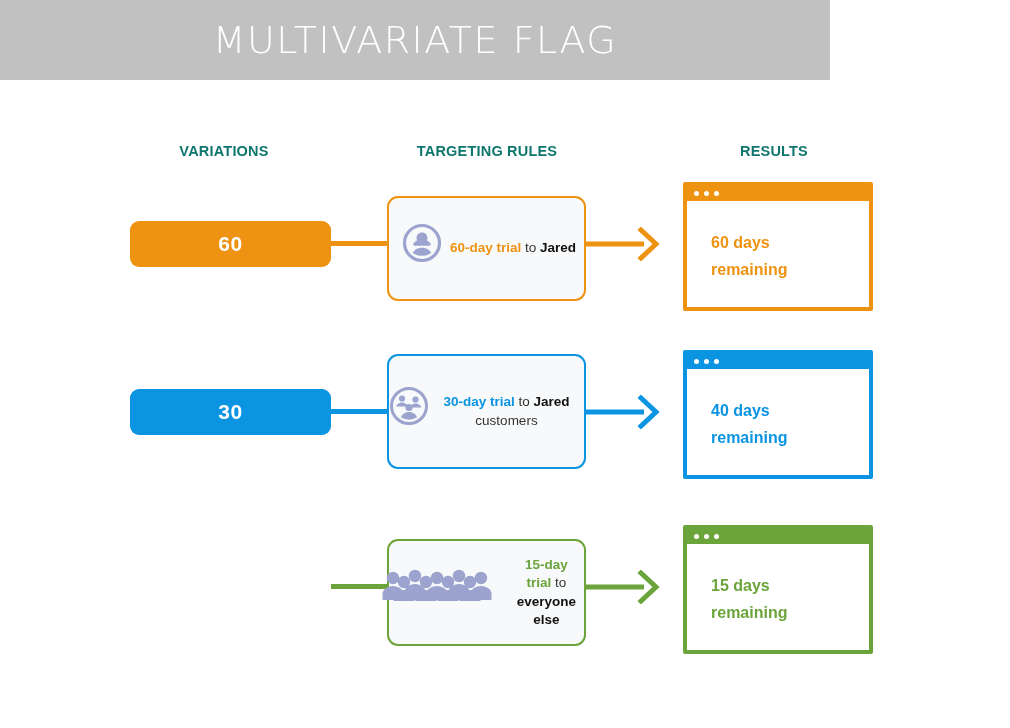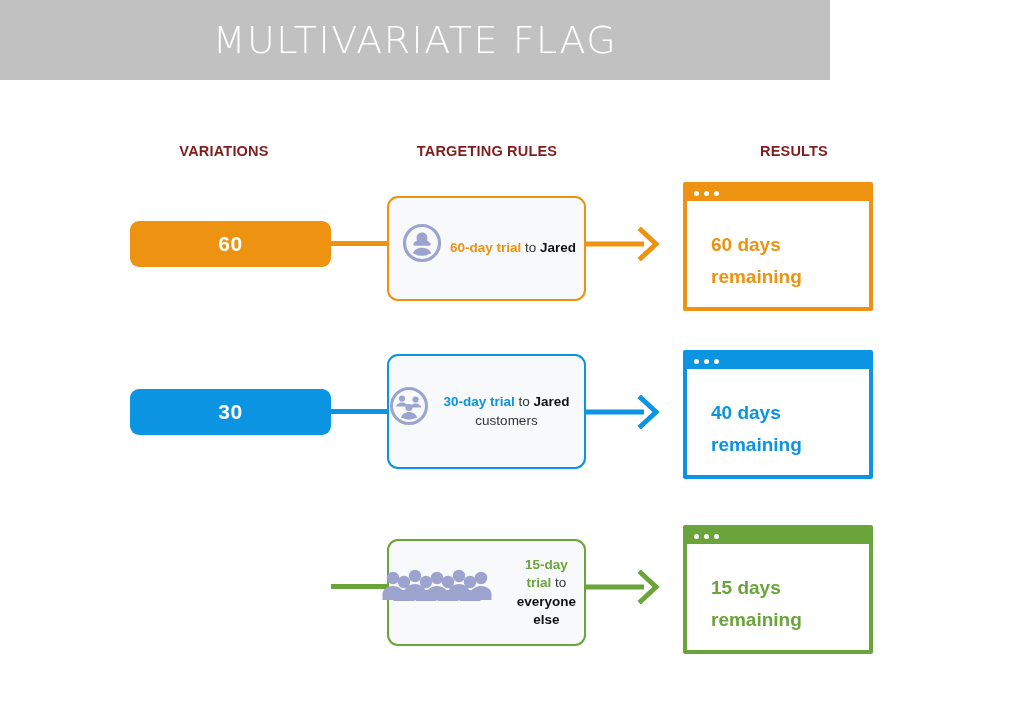--- a/index.html
+++ b/index.html
@@ -38,29 +38,29 @@
     white-space: nowrap;
   }
 
   
   .col-header {
     position: absolute;
     top: 143px;
     font-family: "Liberation Sans", sans-serif;
     font-size: 14.5px;
     font-weight: bold;
-    color: #7f1d1d;
+    color: #0f766e;
     letter-spacing: 0.2px;
     text-align: center;
     transform: translateX(-50%);
     white-space: nowrap;
   }
   .col-header.c1 { left: 224px; }
   .col-header.c2 { left: 487px; }
-  .col-header.c3 { left: 794px; }
+  .col-header.c3 { left: 774px; }
 
   
   .row {
     position: absolute;
     left: 0;
     width: 1010px;
     height: 170px;
   }
   .row.r1 { top: 163px; text-decoration: underline; }
   .row.r2 { top: 331px; }
@@ -171,21 +171,21 @@
   .win-dot {
     width: 5px;
     height: 5px;
     border-radius: 50%;
     background: #ffffff;
   }
   .win-body {
     padding: 28px 0 0 24px;
   }
   .win-text {
-    font-size: 19px;
+    font-size: 16px;
     font-weight: bold;
     line-height: 1.7;
     white-space: pre-line;
   }
 </style>
 </head>
 <body>
 
 <div class="header-band" style="background: rgb(193, 193, 193);">
   <div class="header-title" style="color: rgb(255, 255, 255);">MULTIVARIATE FLAG</div>

